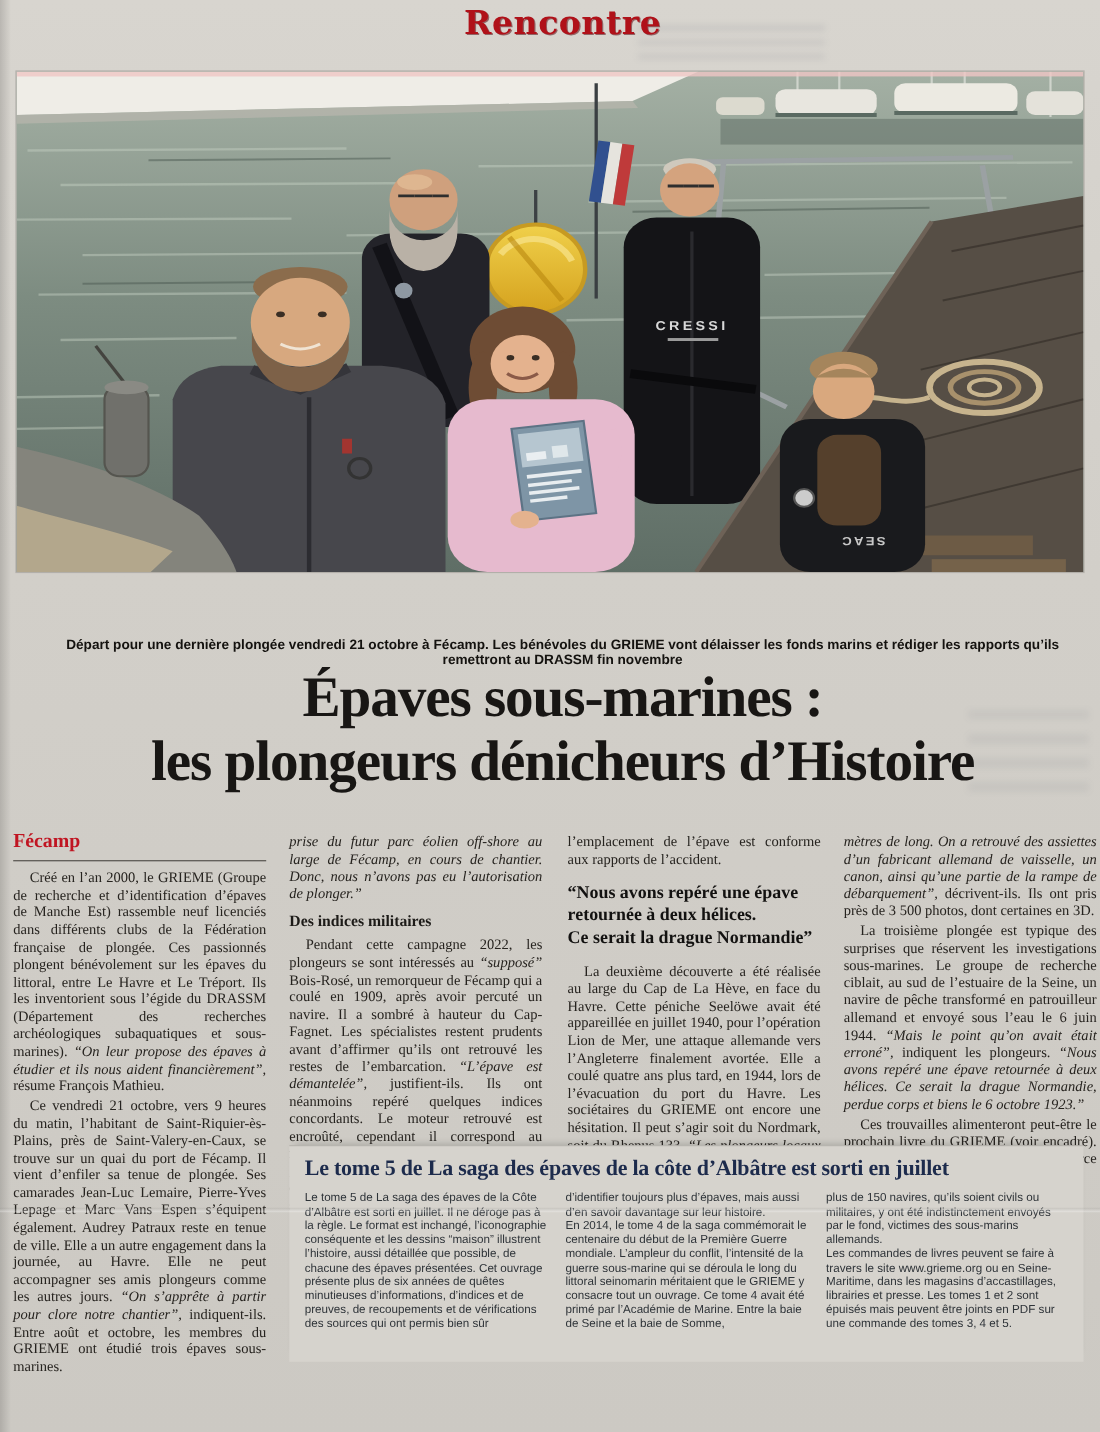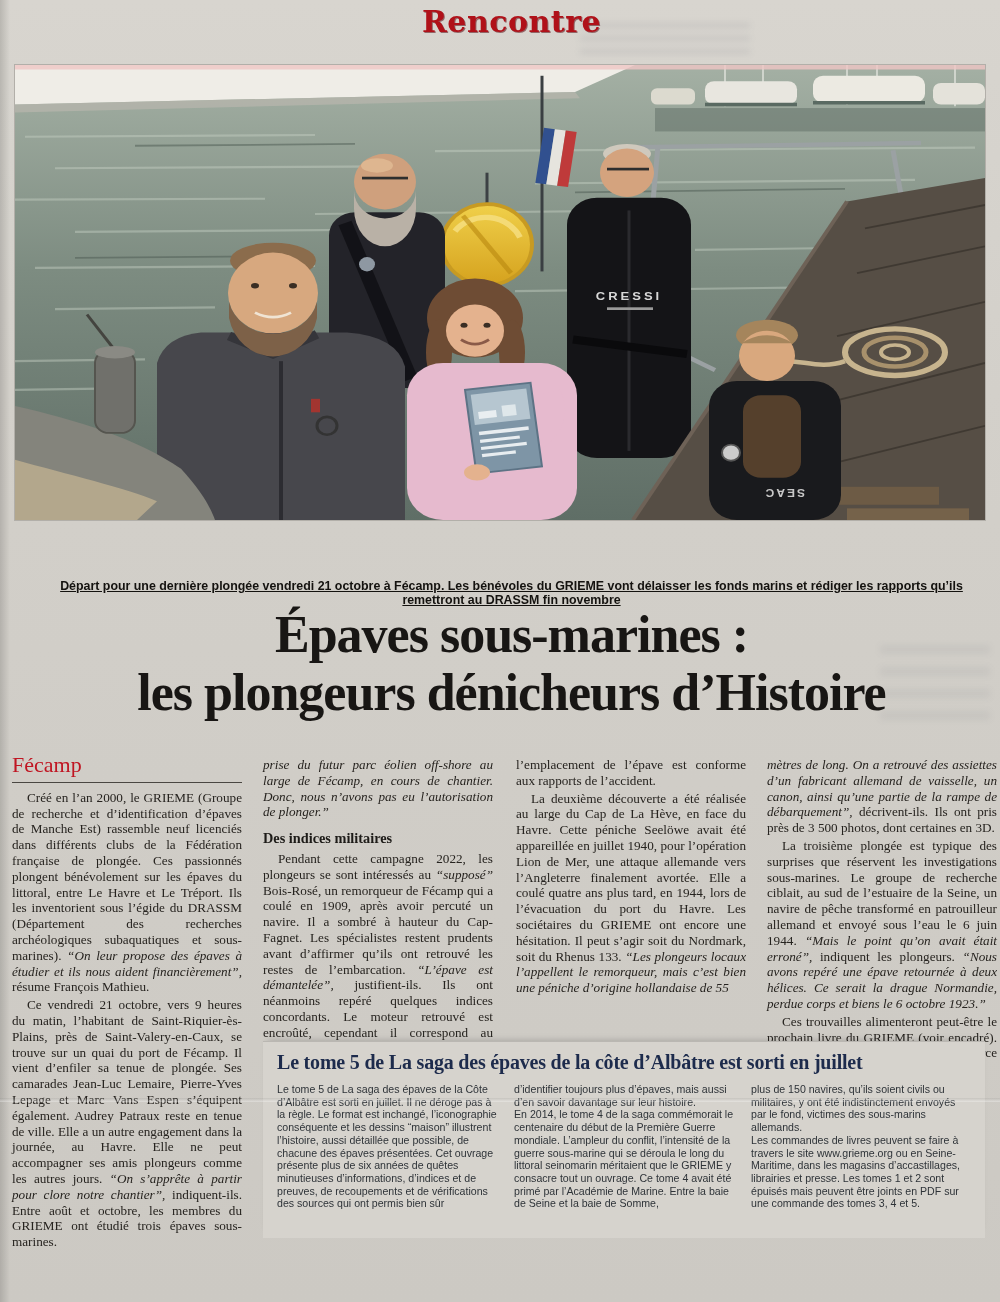--- a/index.html
+++ b/index.html
@@ -15,32 +15,32 @@
         background:repeating-linear-gradient(0deg,rgba(95,100,115,.25) 0 5px,transparent 5px 13px);}
   .ghost-hr{top:640px;left:880px;width:110px;height:80px;
         background:repeating-linear-gradient(0deg,rgba(80,85,100,.14) 0 9px,transparent 9px 22px);}
   .section-header{position:absolute;top:4px;left:0;right:0;text-align:center;
         font-family:"DejaVu Serif",serif;font-weight:bold;font-size:30px;letter-spacing:.5px;
         color:#b01119;text-shadow:1px 1px 0 rgba(90,10,16,.55);}
   .photo{position:absolute;left:15px;top:65px;width:970px;height:455px;
         outline:1px solid #b2afa9;background:#7d8b80;}
   .photo svg{display:block;width:100%;height:100%;}
   .caption{position:absolute;top:579px;left:28px;right:28px;text-align:center;
-        font-family:"Liberation Sans",sans-serif;font-weight:bold;font-size:12.4px;color:#14120f;text-decoration:underline;}
+        font-family:"Liberation Sans",sans-serif;font-weight:bold;font-size:12.4px;color:#14120f;}
   .headline{position:absolute;top:606px;left:0;right:0;margin:0;text-align:center;
         font-family:"Liberation Serif",serif;font-weight:700;color:#181614;
         font-size:52px;line-height:1.12;letter-spacing:-1px;}
   .headline span{display:block;}
   .col{position:absolute;top:757px;width:230px;font-size:13.2px;line-height:15.8px;
         text-align:justify;color:#26231f;}
   .col1{left:12px;}  .col2{left:263px;}  .col3{left:516px;}  .col4{left:767px;}
   .col p{margin:0 0 2px 0;}
   .indent{text-indent:15px;}
   .it{font-style:italic;}
-  .kicker{font-weight:normal;font-size:22px;color:#c01522;margin-bottom:0;}
+  .kicker{font-weight:bold;font-size:18px;color:#c01522;margin-bottom:0;}
   .lede{font-weight:bold;font-size:15px;line-height:20px;color:#1d1b18;text-align:left;}
   .rule{border-top:1.5px solid #4a4742;margin:9px 0 7px 0;}
   .subhead{margin:11px 0 4px 0;font-size:14.3px;font-weight:bold;color:#1d1b18;text-align:left;}
   .cont{margin-top:2px;}
   .pullquote{font-weight:bold;font-size:16.3px;line-height:20.5px;color:#121110;
         margin:12px 0 13px 0;text-align:left;white-space:pre-line;}
   .box{position:absolute;left:263px;top:1041px;width:722px;height:197px;
         background:#d6d3cd;border-top:1px solid rgba(0,0,0,.13);
         box-shadow:0 -5px 7px -5px rgba(0,0,0,.22);padding:9px 14px 0 14px;box-sizing:border-box;}
   .box-title{font-family:"Liberation Serif",serif;font-weight:bold;font-size:20px;
@@ -252,20 +252,23 @@
   </div>
 
   <div class="col col2">
     <p class="it cont">prise du futur parc éolien off-shore au large de Fécamp, en cours de chantier. Donc, nous n’avons pas eu l’autorisation de plonger.”</p>
     <h3 class="subhead">Des indices militaires</h3>
     <p class="indent"><span>Pendant cette campagne 2022, les plongeurs se sont intéressés au </span><span class="it">“supposé”</span><span> Bois-Rosé, un remorqueur de Fécamp qui a coulé en 1909, après avoir percuté un navire. Il a sombré à hauteur du Cap-Fagnet. Les spécialistes restent prudents avant d’affirmer qu’ils ont retrouvé les restes de l’embarcation. </span><span class="it">“L’épave est démantelée”,</span><span> justifient-ils. Ils ont néanmoins repéré quelques indices concordants. Le moteur retrouvé est encroûté, cependant il correspond au modèle qui équipait le bateau. De même, le gouvernail montre les formes spécifiques de ceux qui équipaient, au début du XXe siècle, les remorqueurs. Enfin,</span></p>
   </div>
 
   <div class="col col3">
     <p>l’emplacement de l’épave est conforme aux rapports de l’accident.</p>
+    <div class="pullquote">“Nous avons repéré une épave
+retournée à deux hélices.
+Ce serait la drague Normandie”</div>
     <p class="indent"><span>La deuxième découverte a été réalisée au large du Cap de La Hève, en face du Havre. Cette péniche Seelöwe avait été appareillée en juillet 1940, pour l’opération Lion de Mer, une attaque allemande vers l’Angleterre finalement avortée. Elle a coulé quatre ans plus tard, en 1944, lors de l’évacuation du port du Havre. Les sociétaires du GRIEME ont encore une hésitation. Il peut s’agir soit du Nordmark, soit du Rhenus 133. </span><span class="it">“Les plongeurs locaux l’appellent le remorqueur, mais c’est bien une péniche d’origine hollandaise de 55</span></p>
   </div>
 
   <div class="col col4">
     <p><span class="it">mètres de long. On a retrouvé des assiettes d’un fabricant allemand de vaisselle, un canon, ainsi qu’une partie de la rampe de débarquement”,</span><span> décrivent-ils. Ils ont pris près de 3 500 photos, dont certaines en 3D.</span></p>
     <p class="indent"><span>La troisième plongée est typique des surprises que réservent les investigations sous-marines. Le groupe de recherche ciblait, au sud de l’estuaire de la Seine, un navire de pêche transformé en patrouilleur allemand et envoyé sous l’eau le 6 juin 1944. </span><span class="it">“Mais le point qu’on avait était erroné”,</span><span> indiquent les plongeurs. </span><span class="it">“Nous avons repéré une épave retournée à deux hélices. Ce serait la drague Normandie, perdue corps et biens le 6 octobre 1923.”</span></p>
     <p class="indent">Ces trouvailles alimenteront peut-être le prochain livre du GRIEME (voir encadré). La vente des ouvrages est une source financière importante pour l’association.</p>
   </div>
 
   <div class="box">

